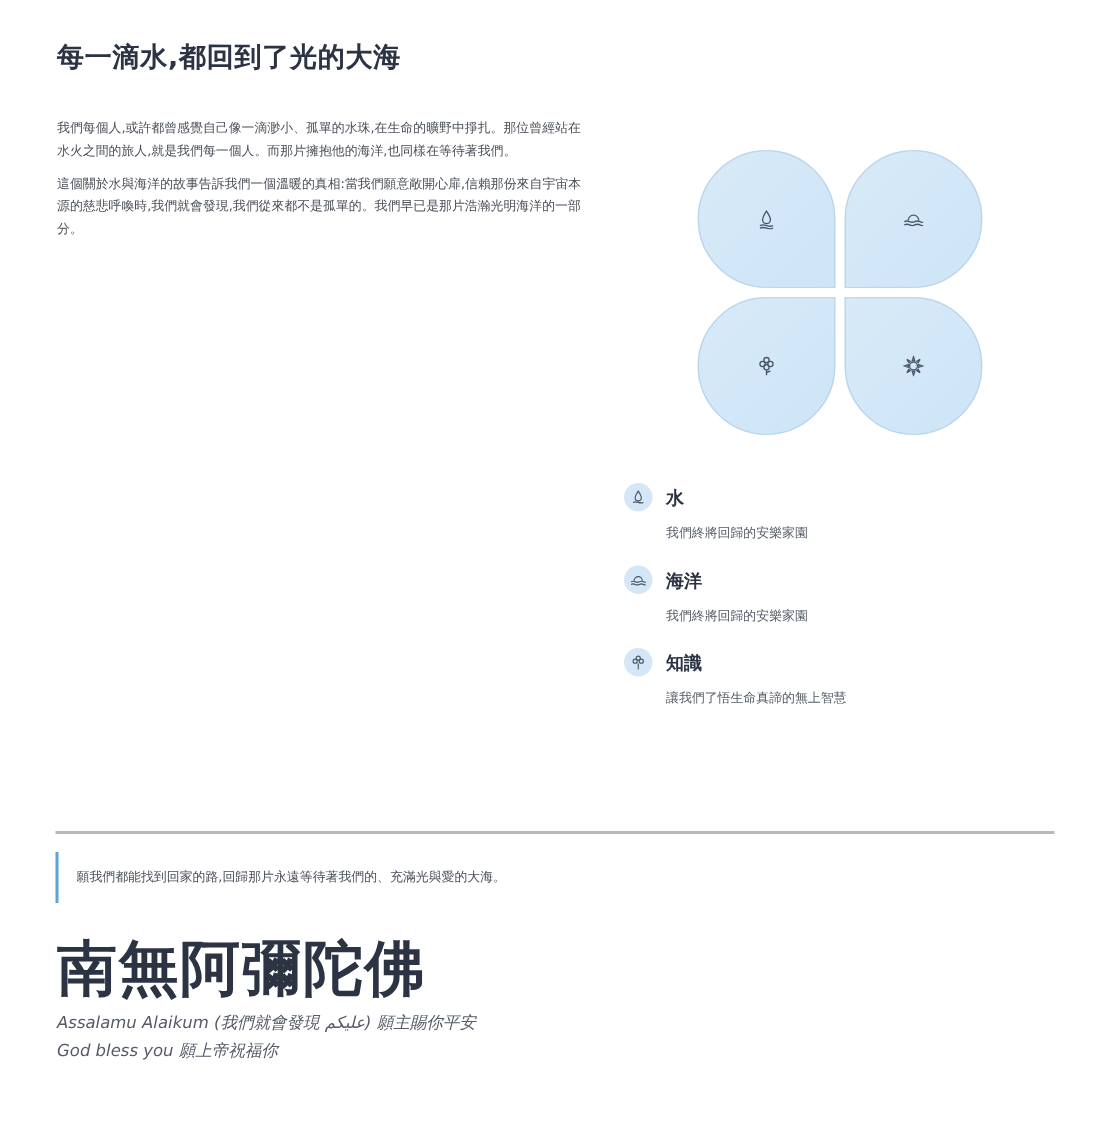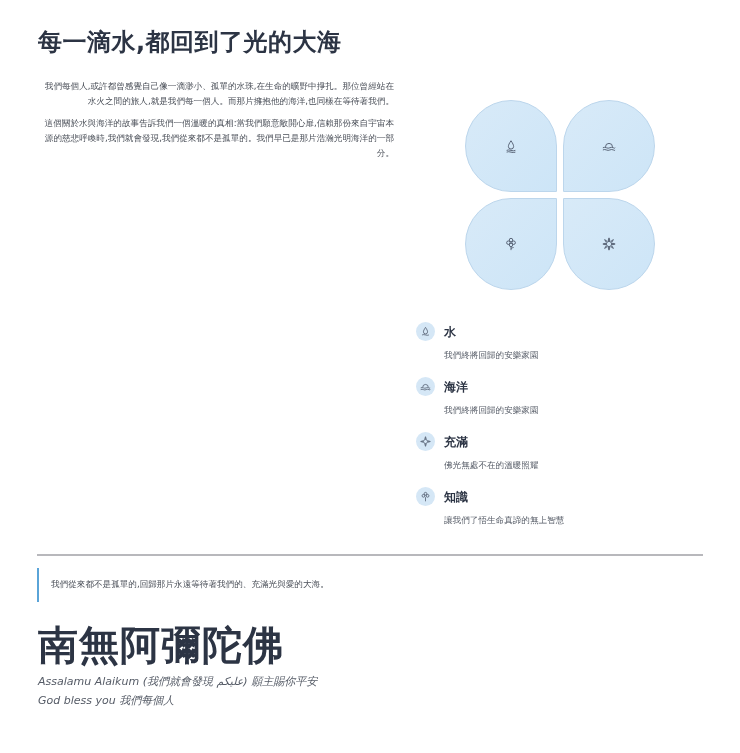--- a/index.html
+++ b/index.html
@@ -1,18 +1,18 @@
 <!DOCTYPE html>
 <html><head>
 <meta charset="utf-8">
 <style>
   * { box-sizing: border-box; margin: 0; padding: 0; }
   body { width: 740px; height: 753px; background: #ffffff; font-family: "DejaVu Sans", "Liberation Sans", sans-serif; color: #2d3748; position: relative; overflow: hidden; }
-  .title { position: absolute; left: 38px; top: 26px; font-size: 24px; font-weight: bold; color: #2c3444; letter-spacing: 0.5px; }
-  .intro { position: absolute; left: 38px; top: 79px; width: 356px; font-size: 8.6px; line-height: 15px; color: #4a4f58; text-align: right; }
+  .title { position: absolute; left: 38px; top: 26px; font-size: 18px; font-weight: bold; color: #2c3444; letter-spacing: 0.5px; }
+  .intro { position: absolute; left: 38px; top: 79px; width: 356px; font-size: 8.6px; line-height: 15px; color: #4a4f58; }
   .intro p { margin-bottom: 7px; }
   .flower { position: absolute; left: 465px; top: 100px; width: 191px; height: 191px; }
   .petal { position: absolute; width: 92px; height: 92px; background: linear-gradient(135deg, #d8eaf8, #cde5f7); border: 1px solid #bcd6ec; display: flex; align-items: center; justify-content: center; }
   .p1 { left: 0; top: 0; border-radius: 50% 50% 0 50%; }
   .p2 { left: 98px; top: 0; border-radius: 50% 50% 50% 0; }
   .p3 { left: 0; top: 98px; border-radius: 50% 0 50% 50%; }
   .p4 { left: 98px; top: 98px; border-radius: 0 50% 50% 50%; }
   .petal svg { width: 14px; height: 14px; }
   .features { position: absolute; left: 416px; top: 322px; width: 300px; }
   .feature { height: 55px; position: relative; }
@@ -87,45 +87,35 @@
           <path d="M1 10 Q3 9 5 10 T9 10 T13 10 T15 10"></path>
           <path d="M1 12.5 Q3 11.5 5 12.5 T9 12.5 T13 12.5 T15 12.5"></path>
         </svg>
       </span>
     <span class="fname">海洋</span>
     <span class="fdesc">我們終將回歸的安樂家園</span>
   </div>
   <div class="feature">
     <span class="ficon">
         <svg viewBox="0 0 16 16" fill="none" stroke="#4a5568" stroke-width="1.1">
-          <circle cx="8" cy="8" r="3"></circle>
-          <path d="M8 1 L9 4 L7 4Z M8 15 L9 12 L7 12Z M1 8 L4 9 L4 7Z M15 8 L12 9 L12 7Z"></path>
-        </svg>
-      </span>
-    <span class="fname">充滿</span>
-    <span class="fdesc">佛光無處不在的溫暖照耀</span>
-  </div>
-  <div class="feature">
-    <span class="ficon">
-        <svg viewBox="0 0 16 16" fill="none" stroke="#4a5568" stroke-width="1.1">
           <circle cx="8" cy="4" r="2"></circle>
           <circle cx="5" cy="7" r="2"></circle>
           <circle cx="11" cy="7" r="2"></circle>
           <path d="M8 9 V15"></path>
         </svg>
       </span>
     <span class="fname">知識</span>
     <span class="fdesc">讓我們了悟生命真諦的無上智慧</span>
   </div>
 </div>
 
 <div class="divider"></div>
 
 <blockquote class="quote">
-  <span>我們從來都不是孤單的,回歸那片永遠等待著我們的、充滿光與愛的大海。</span>
+  <span>願我們都能找到回家的路,回歸那片永遠等待著我們的、充滿光與愛的大海。</span>
 </blockquote>
 
 <h2 class="namo">南無阿彌陀佛</h2>
 
 <div class="blessings">
   <div><span class="it">Assalamu Alaikum (我們就會發現 عليكم)</span> <span class="it">願主賜你平安</span></div>
-  <div><span class="it">God bless you</span> <span class="it">我們每個人</span></div>
+  <div><span class="it">God bless you</span> <span class="it">願上帝祝福你</span></div>
 </div>
 
 </body></html>

